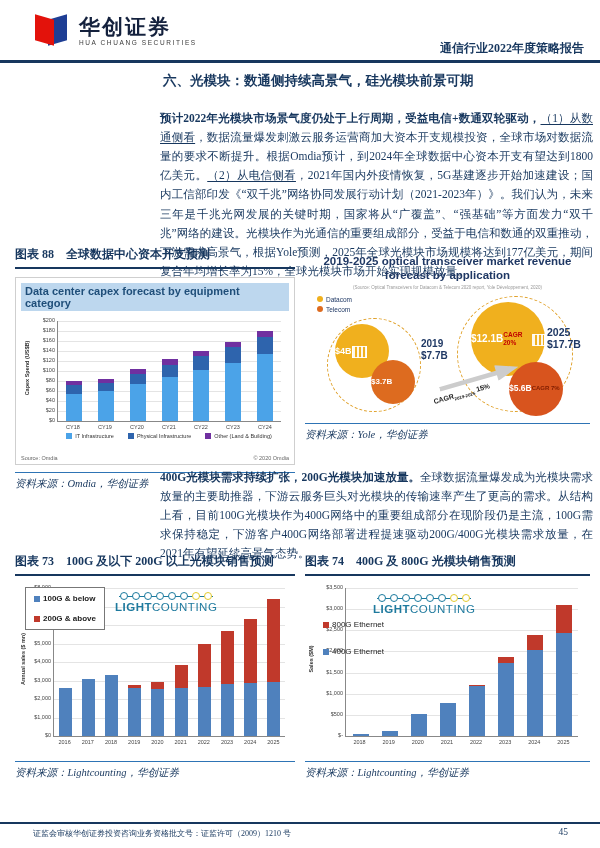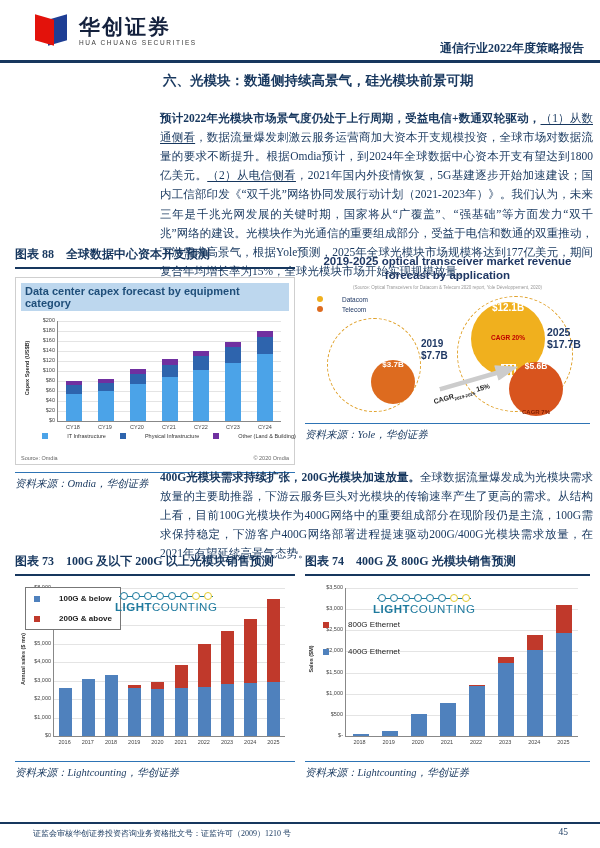--- a/index.html
+++ b/index.html
@@ -58,21 +58,21 @@
   .c74 .xlabels{left:40px;right:12px;top:155px;}
   .xl{flex:1;text-align:center;font-size:5.5px;color:#444;}
   .ylab{position:absolute;transform:rotate(-90deg);text-align:center;font-size:5.5px;font-weight:bold;color:#333;white-space:nowrap;}
   .c71 .ylab{width:100px;left:-44px;top:50px;}
   .c73 .ylab{width:140px;left:-62px;top:72px;}
   .c74 .ylab{width:140px;left:-64px;top:72px;}
   .legend{display:flex;}
   .legend.h71{position:absolute;left:36px;right:8px;top:118px;justify-content:center;gap:14px;font-size:5.5px;color:#333;}
   .legendbox{position:absolute;left:10px;top:3px;border:1px solid #777;background:#fff;padding:6px 8px;flex-direction:column;gap:11px;font-size:8px;font-weight:bold;color:#222;}
   .legend.v74{position:absolute;left:18px;top:36px;flex-direction:column;gap:18px;font-size:8px;color:#222;}
-  .lgi{display:flex;align-items:center;gap:19px;white-space:nowrap;}
+  .lgi{display:flex;align-items:center;gap:3px;white-space:nowrap;}
   .sw{width:6px;height:6px;display:inline-block;flex:none;}
   .omdia-src{display:flex;justify-content:space-between;font-size:5.5px;color:#666;margin-top:8px;}
   
   .lclogo{position:absolute;text-align:center;}
   .c73 .lclogo{left:100px;top:8px;}
   .c74 .lclogo{left:68px;top:10px;}
   .chain{position:relative;display:flex;gap:4px;align-items:center;justify-content:center;height:8px;margin-bottom:1px;}
   .chain:before{content:'';position:absolute;left:4px;right:4px;top:50%;height:1px;background:#1b7a9e;}
   .ring{width:6px;height:6px;border:1.5px solid #1b7a9e;border-radius:50%;background:#fff;position:relative;}
   .ring.y{border-color:#e3cb2e;}
@@ -80,21 +80,21 @@
   .lctext b{font-weight:bold;}
   
   .bub-title{margin-top:8px;text-align:center;font-size:11.5px;font-weight:bold;color:#1f3864;line-height:1.25;font-family:"Liberation Sans",sans-serif;}
   .bub-src{text-align:center;font-size:4.5px;color:#999;margin-top:2px;font-family:"Liberation Sans",sans-serif;}
   .bubarea{position:relative;height:122px;margin-top:4px;font-family:"Liberation Sans",sans-serif;}
   .bub-legend{position:absolute;left:12px;top:2px;display:flex;flex-direction:column;gap:3px;font-size:6.5px;color:#1f3864;}
   .dot{width:6px;height:6px;border-radius:50%;display:inline-block;flex:none;}
   .dash-circle{position:absolute;border:1.5px dashed #e0a12a;border-radius:50%;}
   .dc-l{left:22px;top:24px;width:92px;height:92px;}
   .dc-r{left:152px;top:2px;width:114px;height:114px;}
-  .bubble{position:absolute;border-radius:50%;display:flex;flex-direction:column;align-items:center;justify-content:space-between;color:#fff;font-weight:bold;line-height:1.15;}
+  .bubble{position:absolute;border-radius:50%;display:flex;flex-direction:row;align-items:center;justify-content:flex-start;color:#fff;font-weight:bold;line-height:1.15;}
   .bb-dcl{left:30px;top:30px;width:54px;height:54px;background:#f0b01e;font-size:9px;}
   .bb-tcl{left:66px;top:66px;width:44px;height:44px;background:#dd6b1f;font-size:8px;}
   .bb-dcr{left:166px;top:8px;width:74px;height:74px;background:#f0b01e;font-size:10px;}
   .bb-tcr{left:204px;top:68px;width:54px;height:54px;background:#d8541e;font-size:8.5px;}
   .cagr-red{color:#c00000;font-size:6.5px;font-weight:bold;}
   .cagr-dark{color:#7f1d00;font-size:6px;font-weight:bold;}
   .bldg{width:13px;height:10px;margin-top:2px;background:
         repeating-linear-gradient(90deg,rgba(255,255,255,.9) 0 2px,rgba(0,0,0,0) 2px 4px);
         border:1px solid rgba(255,255,255,.9);}
   .yr-label{position:absolute;color:#1f3864;font-weight:bold;text-align:left;line-height:1.2;}
@@ -256,20 +256,24 @@
               <span class="dot" style="background:#f0b01e"></span>
               <span>Datacom</span>
             </span>
           <span class="lgi">
               <span class="dot" style="background:#dd6b1f"></span>
               <span>Telecom</span>
             </span>
         </div>
         <div class="dash-circle dc-l"></div>
         <div class="dash-circle dc-r"></div>
+        <div class="bubble bb-dcl">
+          <span>$4B</span>
+          <span class="bldg"></span>
+        </div>
         <div class="bubble bb-tcl">
           <span>$3.7B</span>
         </div>
         <div class="bubble bb-dcr">
           <span>$12.1B</span>
           <span class="cagr-red">CAGR 20%</span>
           <span class="bldg"></span>
         </div>
         <div class="bubble bb-tcr">
           <span>$5.6B</span>

